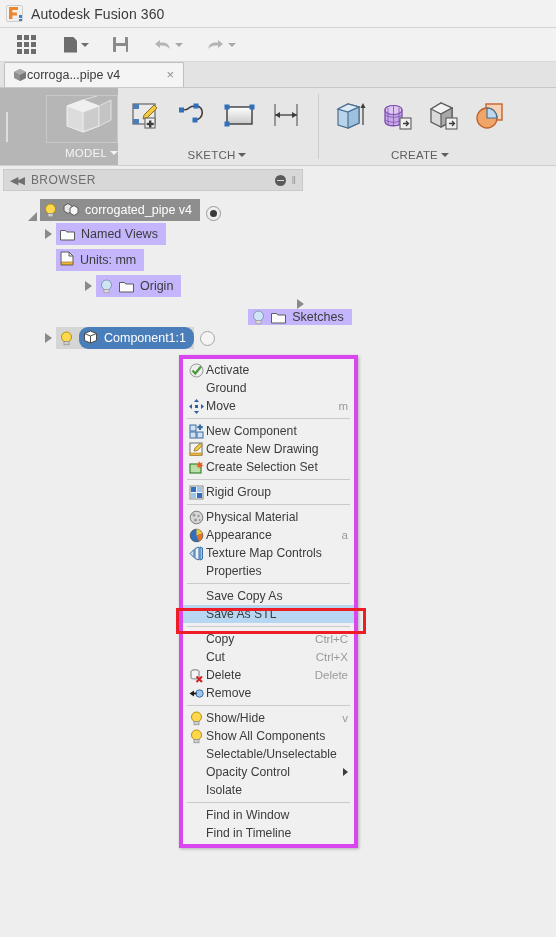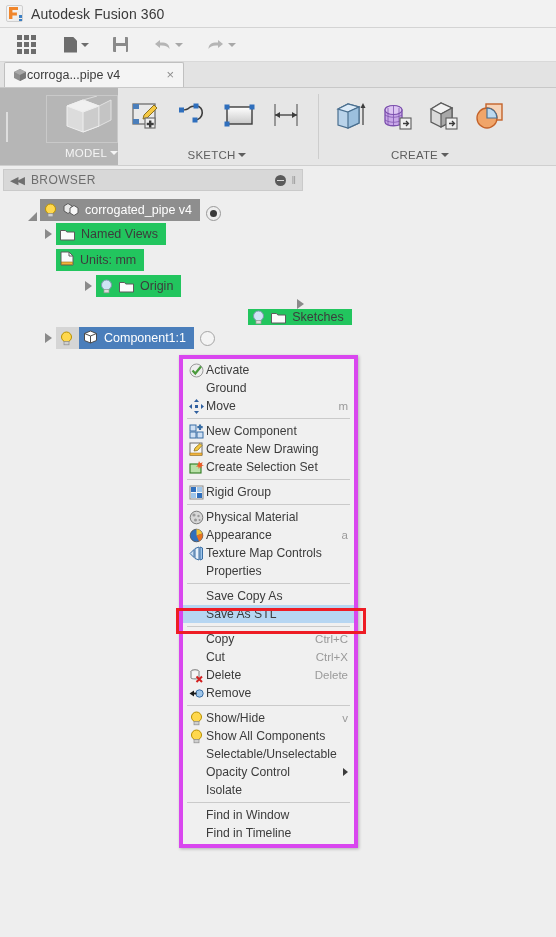--- a/index.html
+++ b/index.html
@@ -103,21 +103,21 @@
   .minus-circle{width:11px;height:11px;border-radius:50%;background:#5a5a5a;position:relative;}
   .minus-circle::after{content:"";position:absolute;left:2px;top:5px;width:7px;height:1.5px;background:#d8d8d8;}
   .grip-v{color:#9a9a9a;font-size:11px;}
 
   .tree{padding:4px 0 0 0;}
   .tree-row{display:flex;align-items:center;height:26px;position:relative;}
   .tw{width:16px;display:flex;align-items:center;justify-content:center;flex:0 0 auto;}
   .tri-closed{border-left:7px solid #8a8a8a;width:0;height:0;border-top:5px solid transparent;border-bottom:5px solid transparent;background:none;}
   .tri-open{width:0;height:0;border-left:9px solid transparent;border-bottom:9px solid #8a8a8a;}
   .node{display:flex;align-items:center;gap:6px;height:22px;padding:0 8px 0 4px;}
-  .node.node-grey{background:#22c55e;}
+  .node.node-grey{background:#c4b5fd;}
   .node.node-dark{background:#8e8e8e;color:#ffffff;}
   .node.node-sel{background:#4a7ebb;color:#ffffff;}
   .node-label{font-size:12.5px;white-space:nowrap;}
   .bulb{width:13px;height:15px;position:relative;flex:0 0 auto;}
   .folder{width:15px;height:13px;position:relative;flex:0 0 auto;}
   .radio-dot{width:15px;height:15px;border-radius:50%;background:#eeeeee;border:1px solid #999;
      display:flex;align-items:center;justify-content:center;margin-left:6px;flex:0 0 auto;}
   .radio-dot i{width:7px;height:7px;border-radius:50%;background:#3a3a3a;display:block;}
   .radio-empty{width:15px;height:15px;border-radius:50%;background:#f4f4f4;border:1px solid #a5a5a5;margin-left:6px;flex:0 0 auto;}
 
@@ -460,21 +460,21 @@
       <span class="tw">
           <span class="tri-closed"></span>
         </span>
       <div class="node node-sel" style="background:#d5d5d5;padding:0 0 0 4px;">
         <span class="bulb">
           <svg width="13" height="15" viewBox="0 0 13 15">
               <circle cx="6.5" cy="6" r="5" fill="#ffd84d" stroke="#b99100"></circle>
               <rect x="4" y="10.5" width="5" height="3.3" fill="#cfcfcf" stroke="#8d8d8d" stroke-width=".7"></rect>
             </svg>
         </span>
-        <span style="background:#4a7ebb;height:22px;display:flex;align-items:center;gap:6px;padding:0 8px 0 4px;">
+        <span style="background:#4a7ebb;height:22px;display:flex;align-items:center;gap:6px;padding:0 8px 0 4px;border-radius:9px;">
           <span>
             <svg width="15" height="14" viewBox="0 0 15 14">
               <path d="M1.5 3.5 L7.5 1 L13.5 3.5 L13.5 10.5 L7.5 13 L1.5 10.5 Z" fill="#ffffff" stroke="#4a4a4a" stroke-width="1"></path>
               <path d="M1.5 3.5 L7.5 6 L13.5 3.5" fill="none" stroke="#4a4a4a" stroke-width="1"></path>
               <path d="M7.5 6 L7.5 13" fill="none" stroke="#4a4a4a" stroke-width="1"></path>
             </svg>
           </span>
           <span class="node-label" style="color:#ffffff;">Component1:1</span>
         </span>
       </div>

